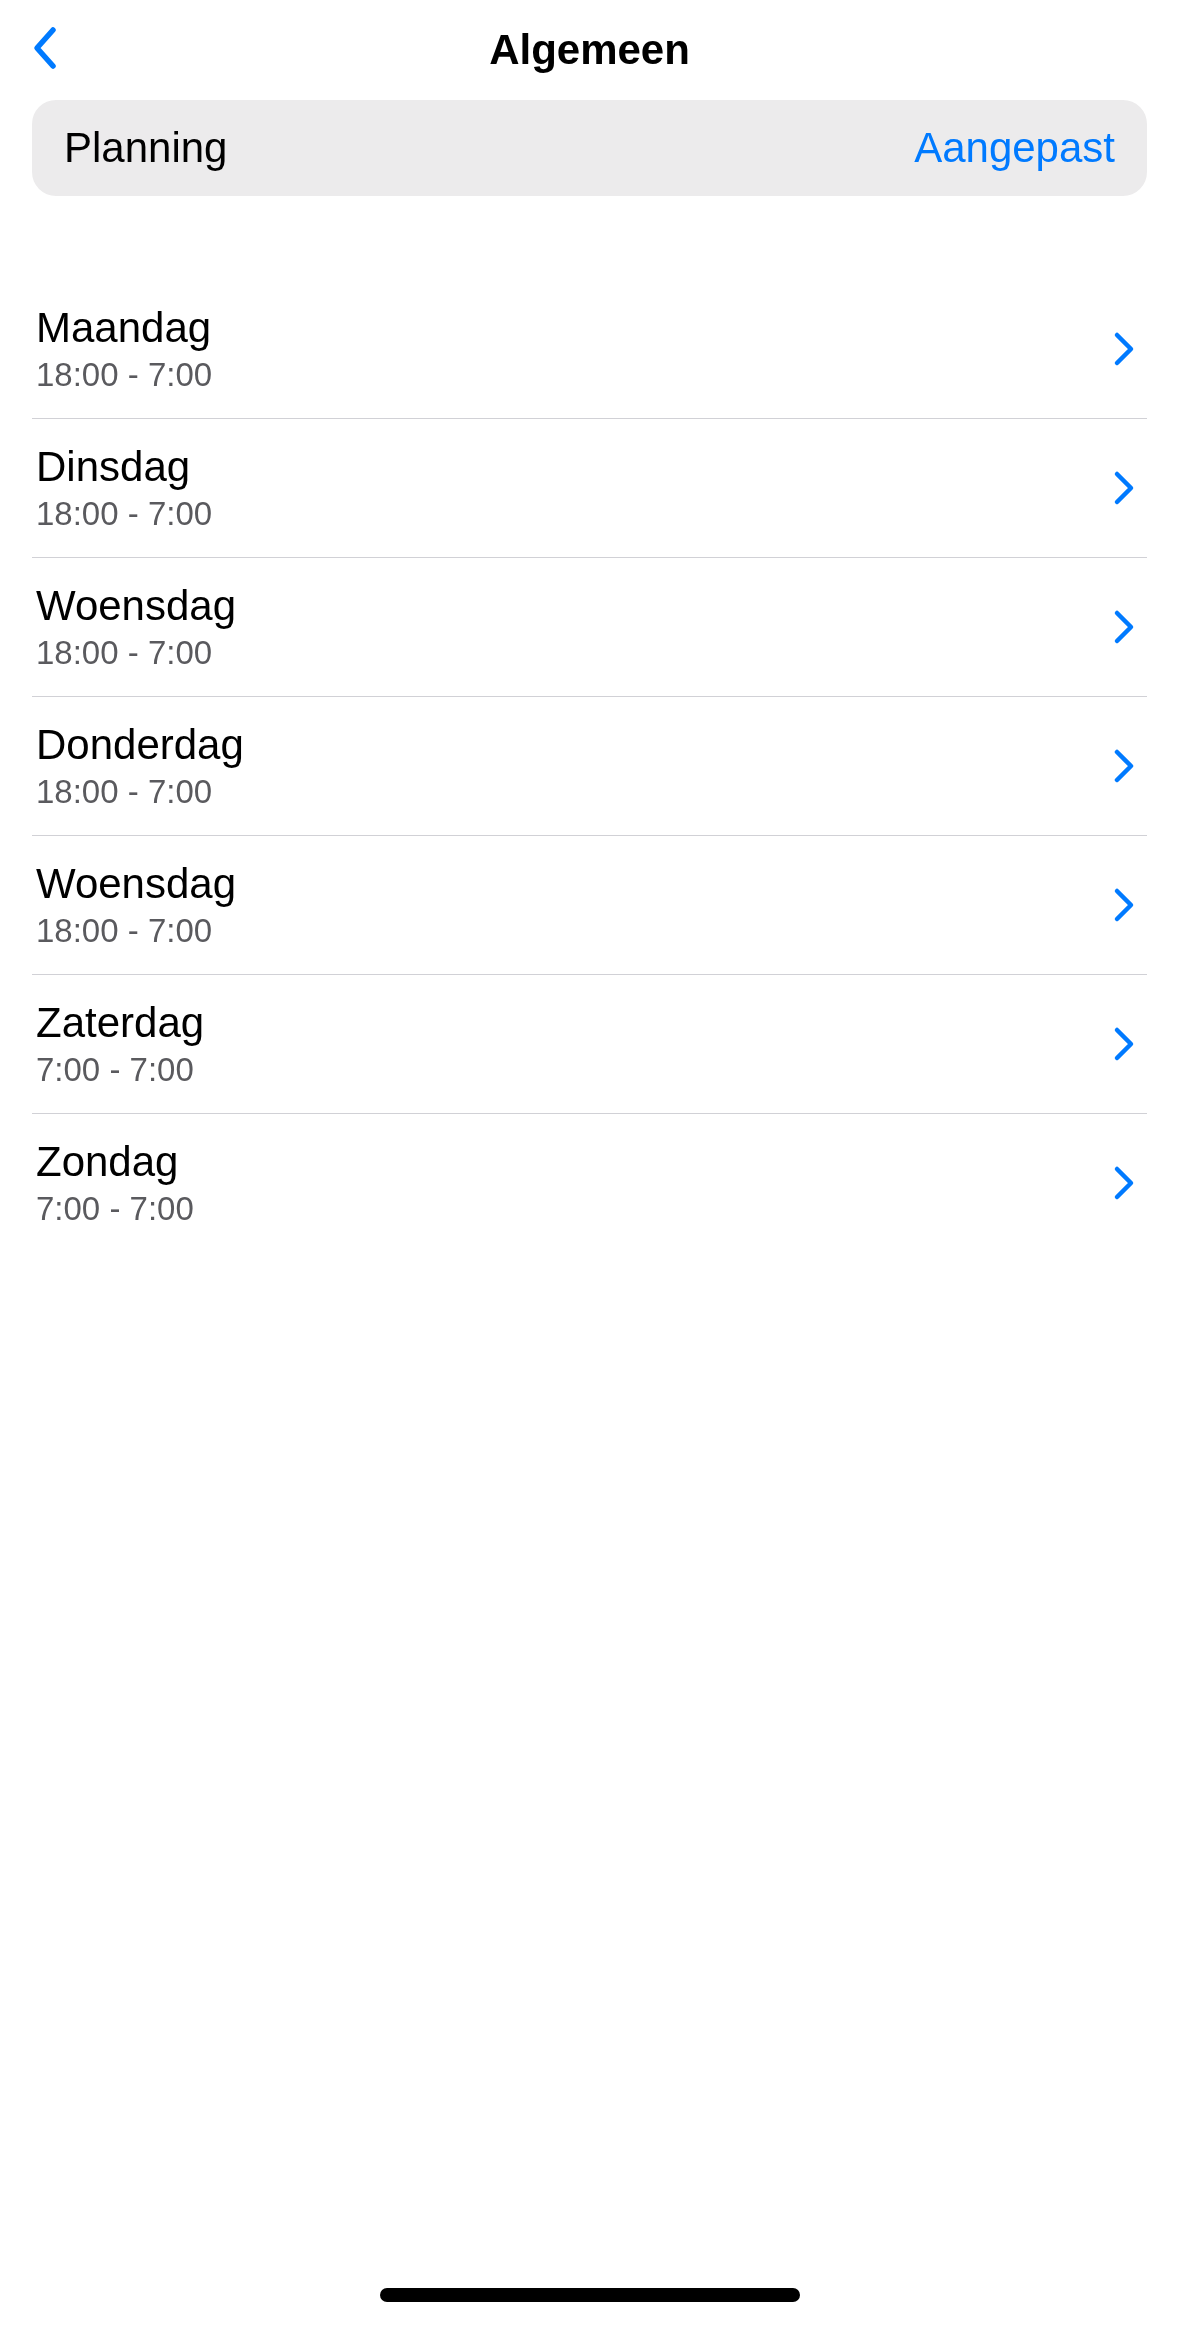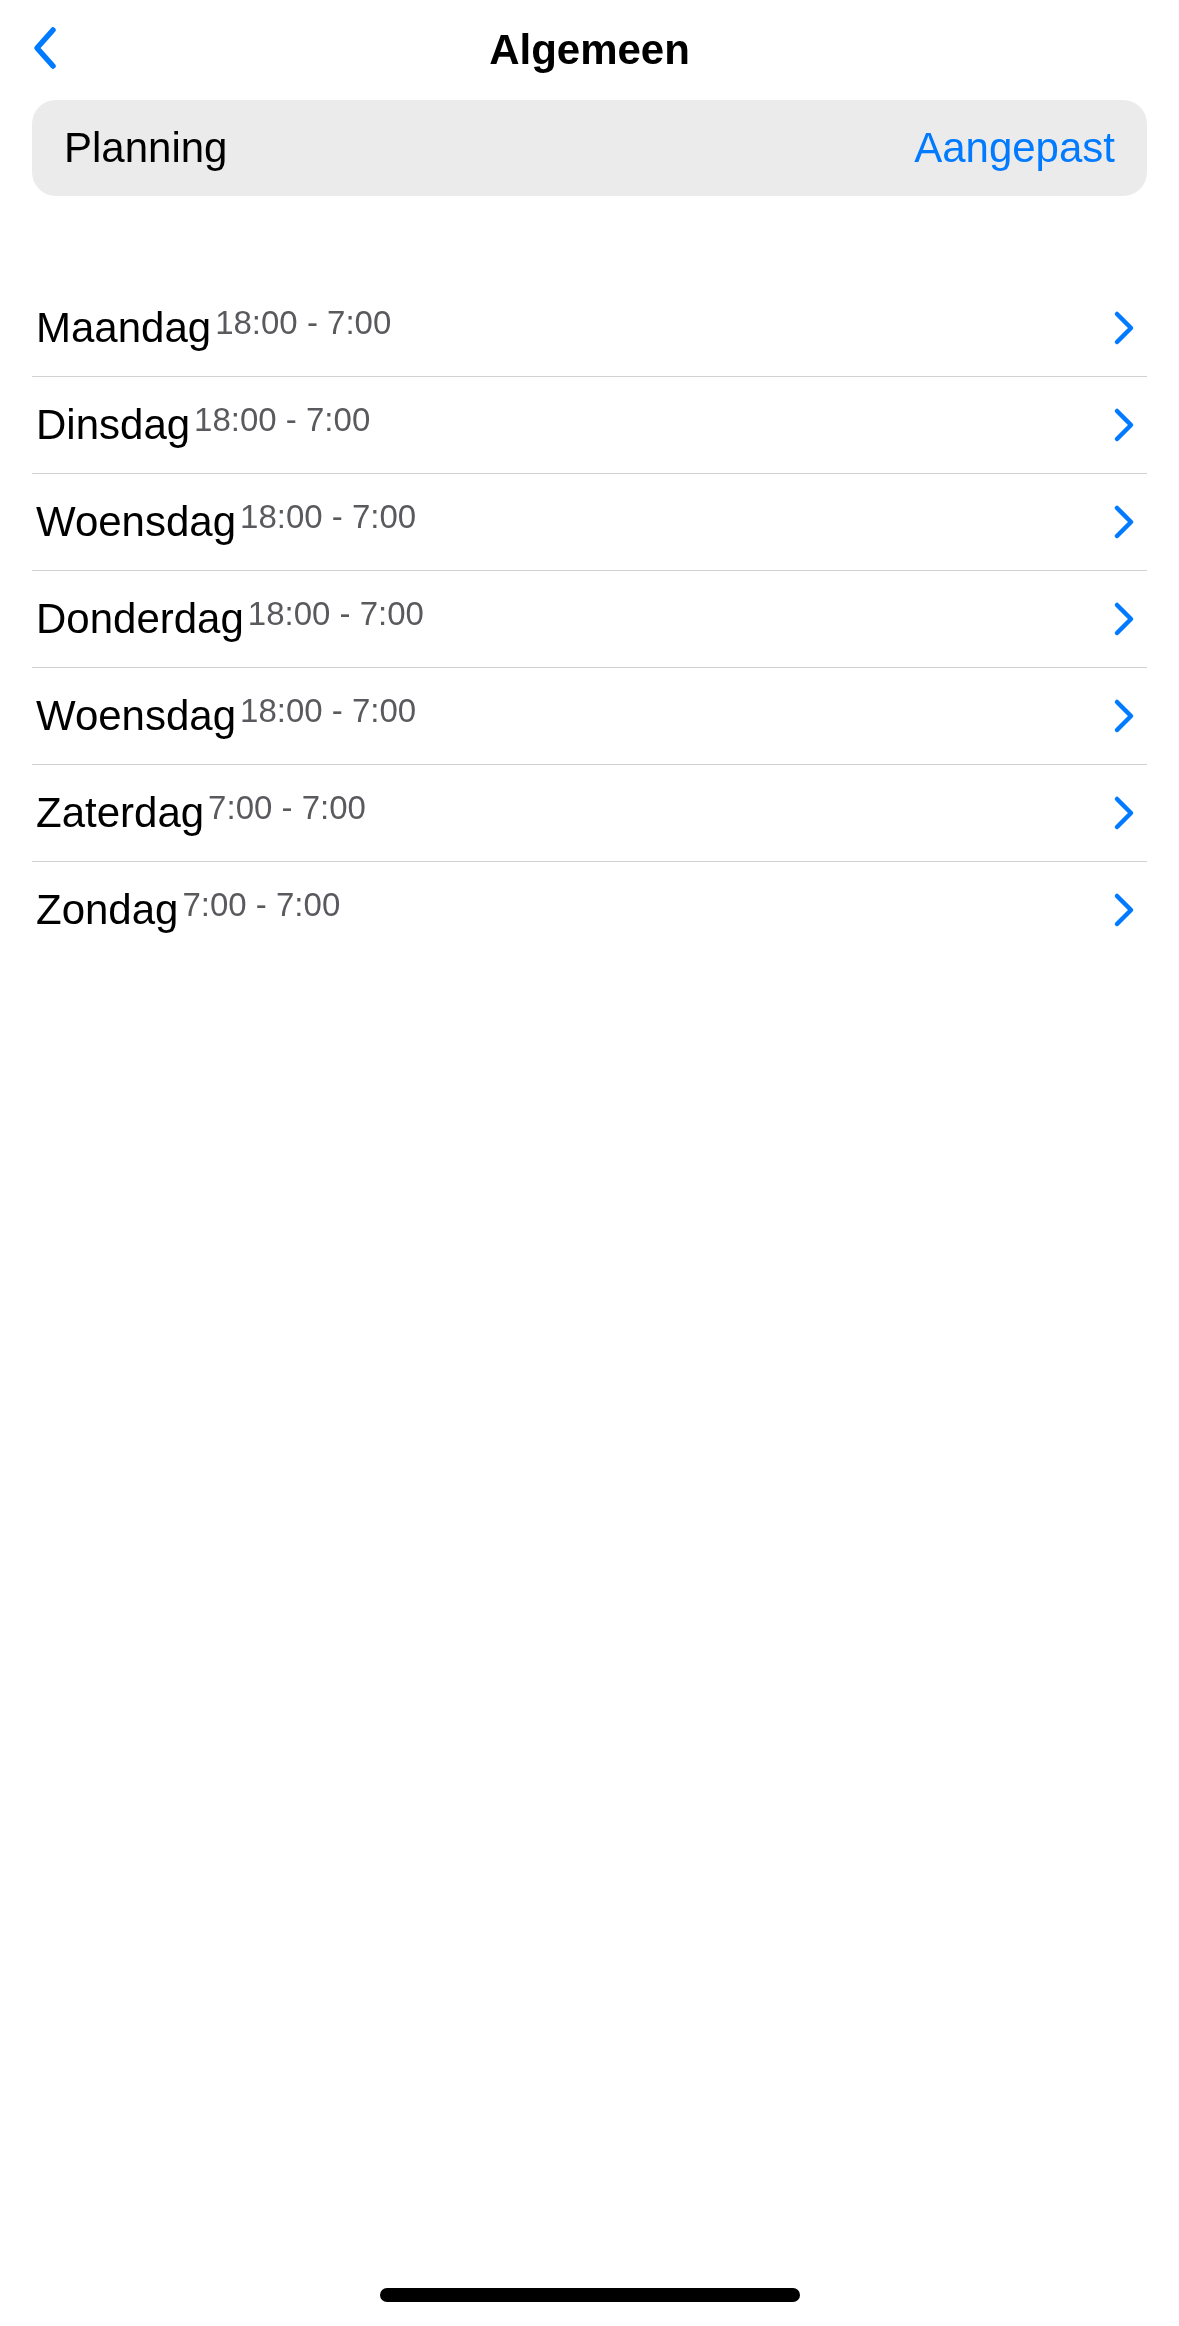--- a/index.html
+++ b/index.html
@@ -95,21 +95,21 @@
       align-items: center;
       padding: 24px 4px 24px 4px;
       border-bottom: 1px solid #d1d1d6;
       cursor: pointer;
     }
     .day-row:last-child {
       border-bottom: none;
     }
     .day-info {
       display: flex;
-      flex-direction: row;
+      flex-direction: column;
       gap: 4px;
     }
     .day-name {
       font-size: 42px;
       font-weight: 400;
       color: #000000;
     }
     .day-time {
       font-size: 33px;
       font-weight: 400;

